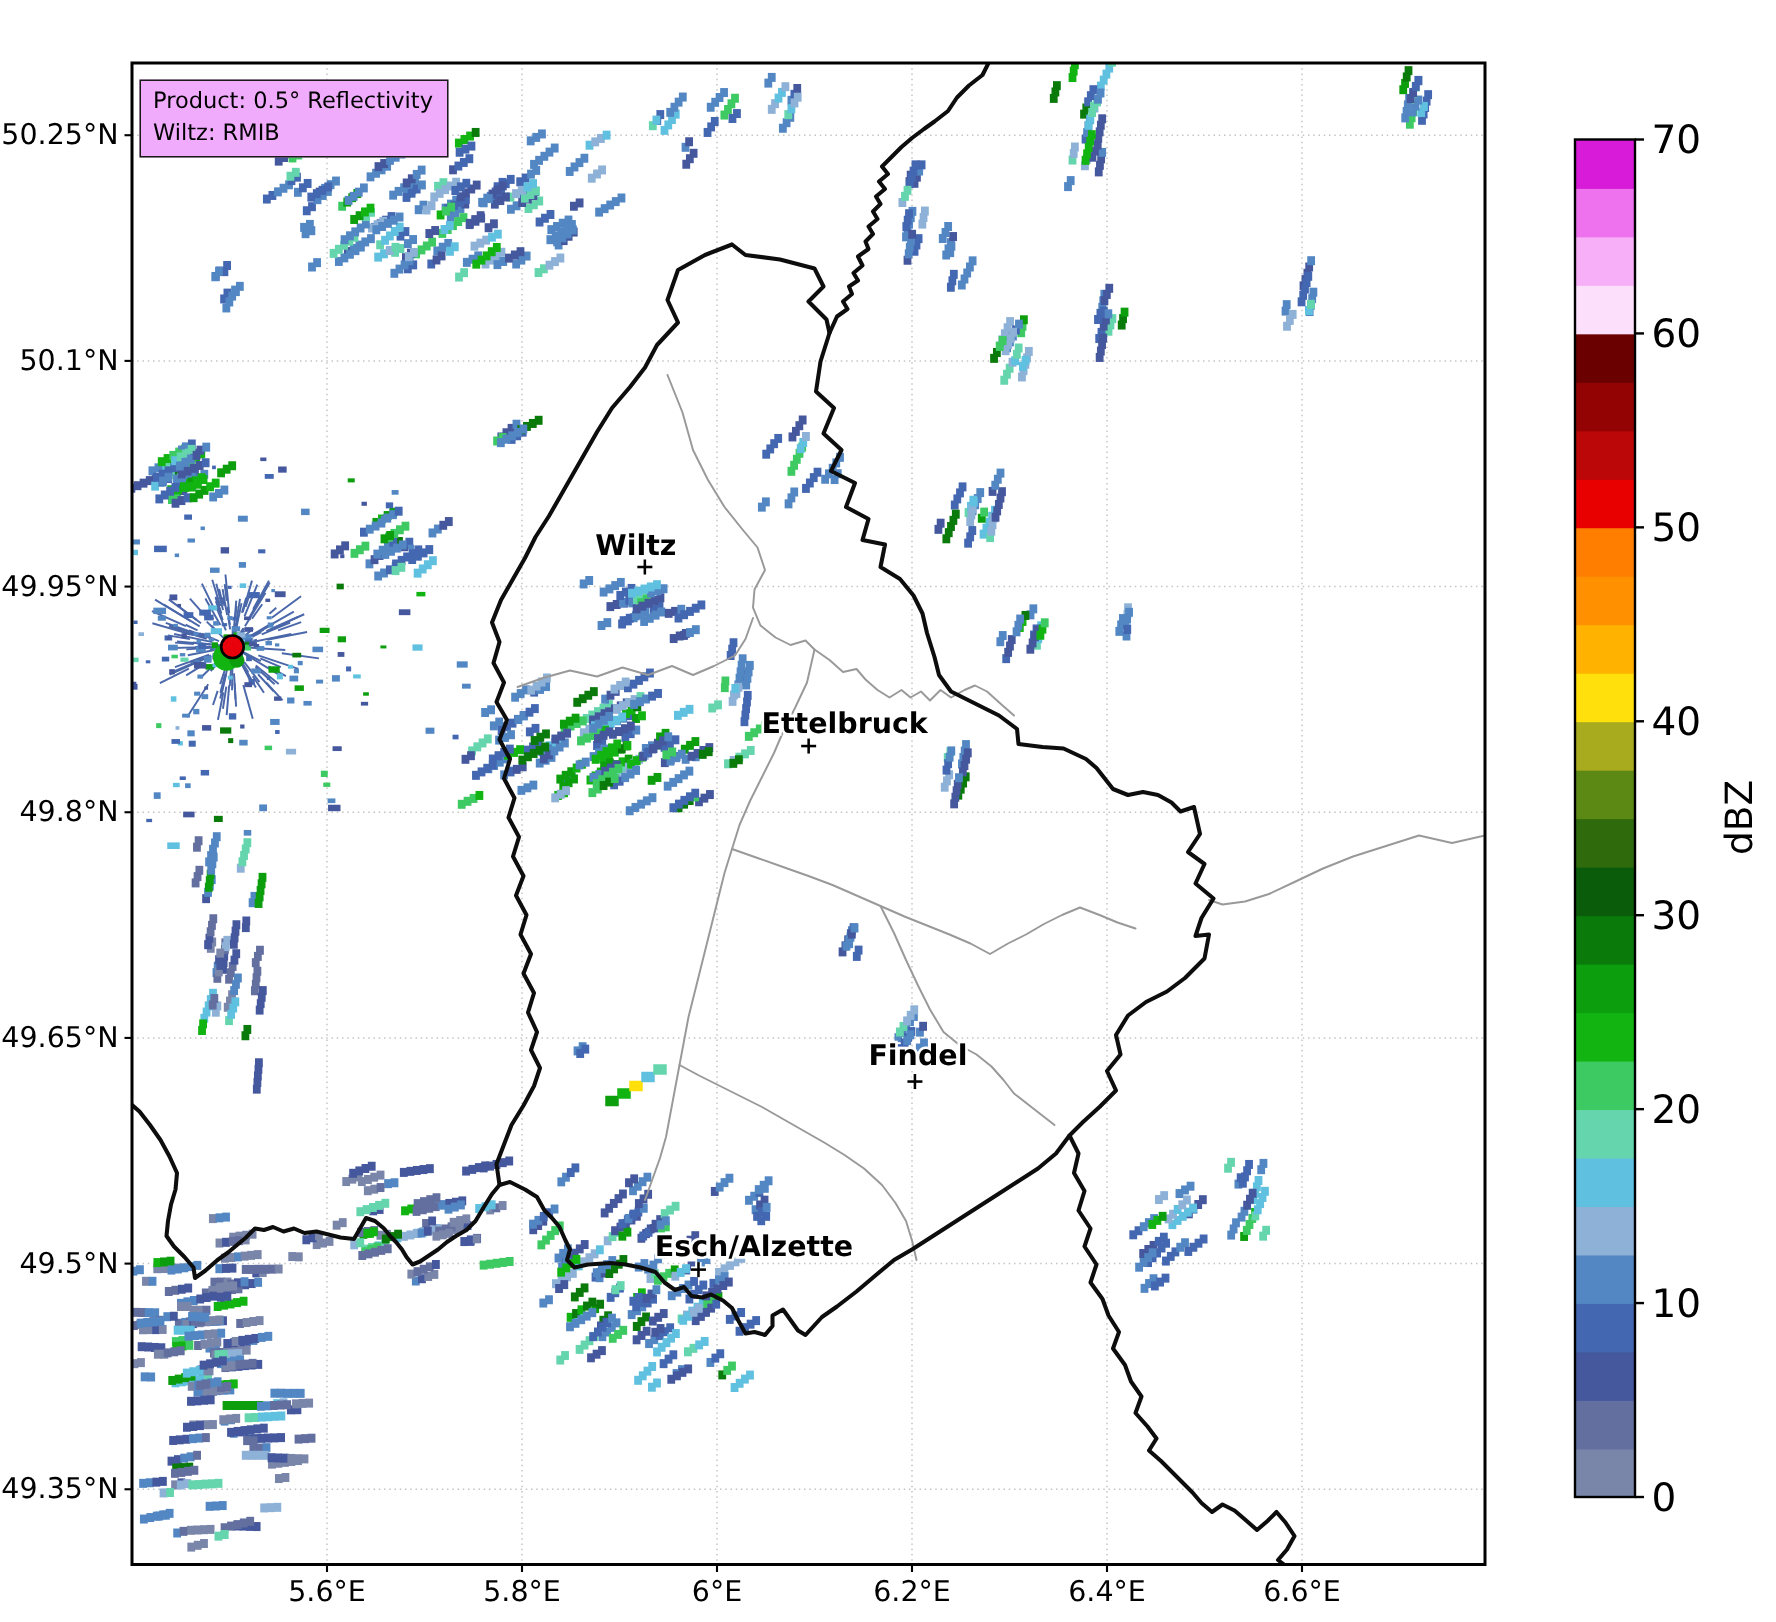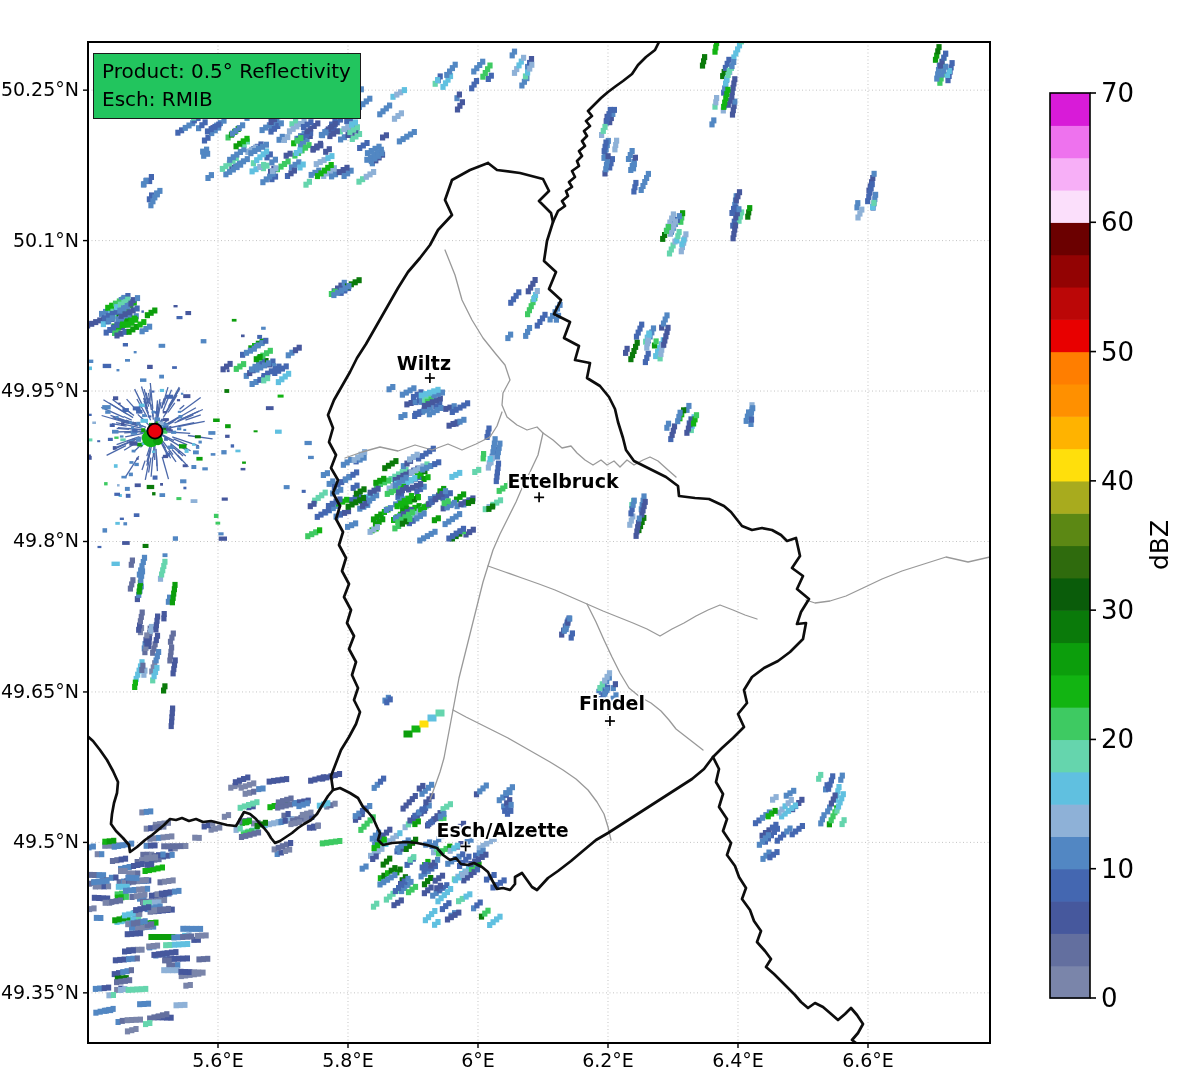--- a/index.html
+++ b/index.html
@@ -1,22 +1,22 @@
 <!DOCTYPE html>
 <html><head>
 <meta charset="utf-8">
 <style>
   html,body{margin:0;padding:0;background:#fff;}
   body{width:1184px;height:1081px;overflow:hidden;font-family:"DejaVu Sans",sans-serif;}
   .fig{position:relative;width:1184px;height:1081px;background:#fff;}
   .title{position:absolute;left:88px;top:2px;width:902px;text-align:center;
          font-size:30px;color:#000;letter-spacing:0px;}
   #map-svg{position:absolute;left:0;top:0;}
-  .pbox{position:absolute;left:93px;top:53px;background:#22c55e;border:1.5px solid #1a1a1a;
-        padding:3px 9px 4px 8px;font-size:20px;line-height:1.42;color:#000;z-index:5;}
+  .pbox{position:absolute;left:93px;top:53px;background:#f0abfc;border:1.5px solid #1a1a1a;
+        padding:3px 9px 4px 8px;font-size:15px;line-height:1.42;color:#000;z-index:5;}
 </style>
 </head>
 <body>
 
 <div class="fig">
   <div class="title">16.01.2026 17:18 UTC</div>
   <svg id="map-svg" width="1184" height="1081" viewBox="0 0 1184 1081">
       <rect x="0" y="0" width="1184" height="1081" fill="#fff"></rect>
       <defs>
         <clipPath id="plotclip">
@@ -2968,15 +2968,15 @@
         <text x="1101" y="360.57142857142856" font-size="26px" fill="#000">50</text>
         <line x1="1090" y1="222.28571428571433" x2="1096" y2="222.28571428571433" stroke="#000" stroke-width="1.6"></line>
         <text x="1101" y="231.28571428571433" font-size="26px" fill="#000">60</text>
         <line x1="1090" y1="93" x2="1096" y2="93" stroke="#000" stroke-width="1.6"></line>
         <text x="1101" y="102" font-size="26px" fill="#000">70</text>
         <text transform="translate(1168,545) rotate(-90)" text-anchor="middle" font-size="25px" fill="#000">dBZ</text>
       </g>
     </svg>
   <div class="pbox">
     <div>Product: 0.5° Reflectivity</div>
-    <div>Esch: RMIB</div>
+    <div>Wiltz: RMIB</div>
   </div>
 </div>
 
 </body></html>

